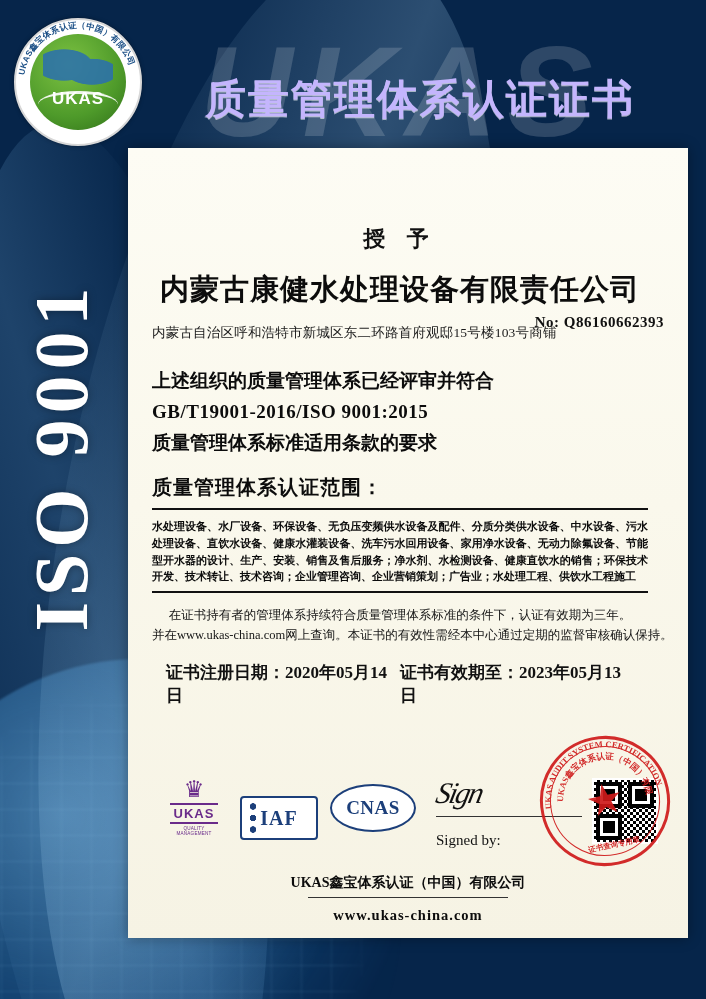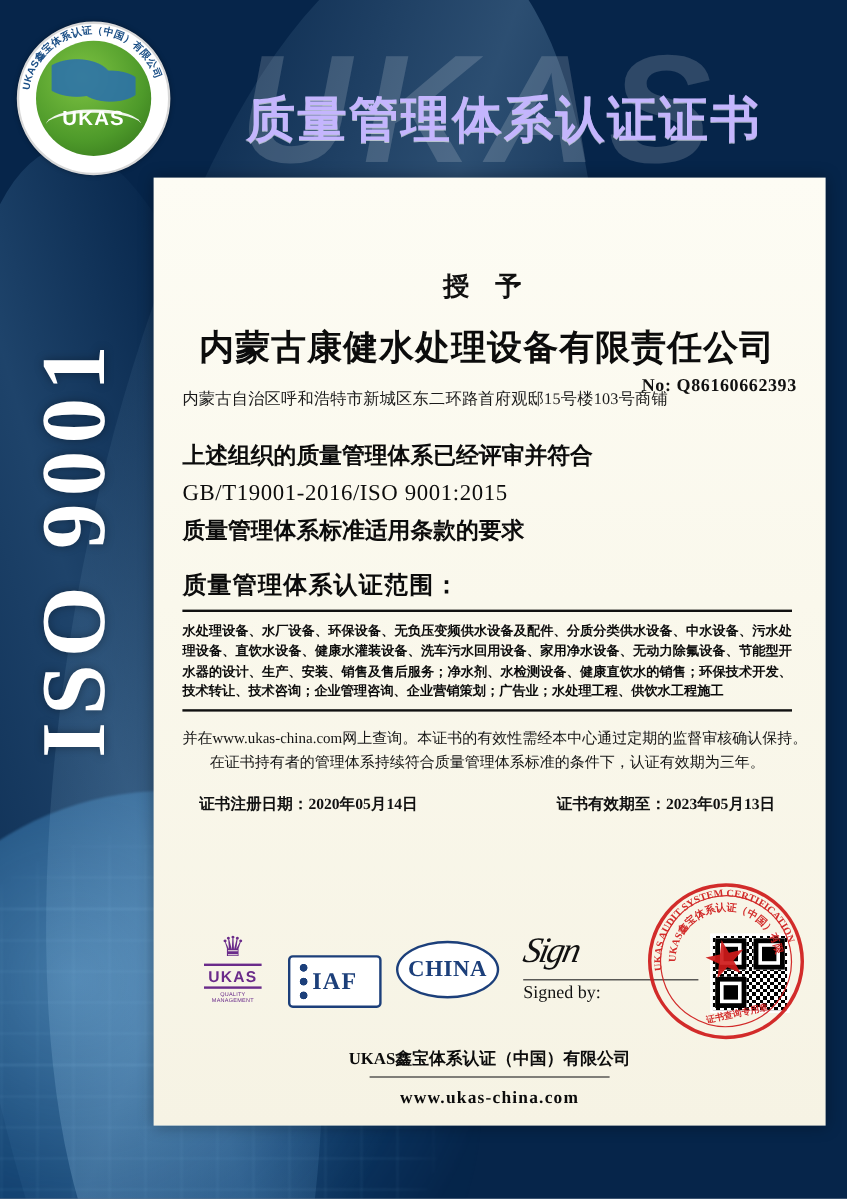--- a/index.html
+++ b/index.html
@@ -185,21 +185,21 @@
     left: 128px;
     top: 148px;
     width: 560px;
     height: 790px;
     background: linear-gradient(180deg, #fdfcf4 0%, #faf8ec 45%, #f6f3e4 100%);
     box-shadow: 0 0 12px rgba(0,0,0,0.35);
   }
   .panel-inner {
     position: absolute;
     inset: 0;
-    padding: 10px 28px 0 24px;
+    padding: 10px 40px 0 24px;
     box-sizing: border-box;
   }
 
   .cert-title {
     position: absolute;
     left: 150px;
     top: 72px;
     width: 540px;
     text-align: center;
     font-family: "Liberation Serif", serif;
@@ -245,21 +245,21 @@
     letter-spacing: 0.2px;
   }
   .statement {
     margin-top: 24px;
     line-height: 1.62;
     font-size: 19px;
     font-weight: bold;
     color: #0c0c0c;
   }
   .statement .line2 {
-    font-weight: normal;
+    font-weight: bold;
     letter-spacing: 0.5px;
   }
   .scope-title {
     margin-top: 16px;
     text-align: left;
     font-size: 20px;
     font-weight: bold;
     letter-spacing: 1px;
     color: #0c0c0c;
   }
@@ -291,21 +291,21 @@
     color: #151515;
     text-align: center;
   }
   .fineprint div { white-space: nowrap; }
 
   .dates-row {
     margin-top: 16px;
     display: flex;
     justify-content: space-between;
     padding: 0 14px;
-    font-size: 13px;
+    font-size: 17px;
     font-weight: bold;
     color: #111;
   }
 
   
   .logos-row {
     position: absolute;
     left: 24px;
     right: 24px;
     bottom: 88px;
@@ -403,21 +403,21 @@
     transform: skewX(-12deg);
     letter-spacing: -2px;
     overflow: hidden;
     white-space: nowrap;
   }
   .signature-block .sig-label {
     font-family: "Liberation Serif", serif;
     font-size: 15px;
     color: #111;
     border-top: 1px solid #333;
-    padding-top: 3px;
+    padding-top: 15px;
   }
   .qr-code {
     position: absolute;
     left: 440px;
     top: 2px;
     width: 66px;
     height: 66px;
     background:
       repeating-linear-gradient(0deg, #000 0 3px, #fff 3px 6px),
       repeating-linear-gradient(90deg, #000 0 3px, #fff 3px 6px);
@@ -574,22 +574,22 @@
         <div class="line2">GB/T19001-2016/ISO 9001:2015</div>
         <div>质量管理体系标准适用条款的要求</div>
       </div>
 
       <div class="scope-title">质量管理体系认证范围：</div>
       <div class="scope-rule"></div>
       <div class="scope-body">水处理设备、水厂设备、环保设备、无负压变频供水设备及配件、分质分类供水设备、中水设备、污水处理设备、直饮水设备、健康水灌装设备、洗车污水回用设备、家用净水设备、无动力除氟设备、节能型开水器的设计、生产、安装、销售及售后服务；净水剂、水检测设备、健康直饮水的销售；环保技术开发、技术转让、技术咨询；企业管理咨询、企业营销策划；广告业；水处理工程、供饮水工程施工</div>
       <div class="scope-rule-bottom"></div>
 
       <div class="fineprint">
+        <div>在证书持有者的管理体系持续符合质量管理体系标准的条件下，认证有效期为三年。</div>
         <div>并在www.ukas-china.com网上查询。本证书的有效性需经本中心通过定期的监督审核确认保持。</div>
-        <div>在证书持有者的管理体系持续符合质量管理体系标准的条件下，认证有效期为三年。</div>
       </div>
 
       <div class="dates-row">
         <div>
           <span>证书注册日期：</span><span>2020年05月14日</span>
         </div>
         <div>
           <span>证书有效期至：</span><span>2023年05月13日</span>
         </div>
       </div>
@@ -601,21 +601,21 @@
         <div class="bar">UKAS</div>
         <div class="sub">QUALITY MANAGEMENT</div>
       </div>
 
       <div class="logo-iaf">
         <span class="dots"></span>
         <span>IAF</span>
       </div>
 
       <div class="logo-cnas">
-        <span>CHINA</span>
+        <span>CNAS</span>
       </div>
 
       <div class="signature-block">
         <div class="sig-mark">Sign</div>
         <div class="sig-label">Signed by:</div>
       </div>
 
       <div class="qr-code">
         <span class="finder tl">
             <i></i>

